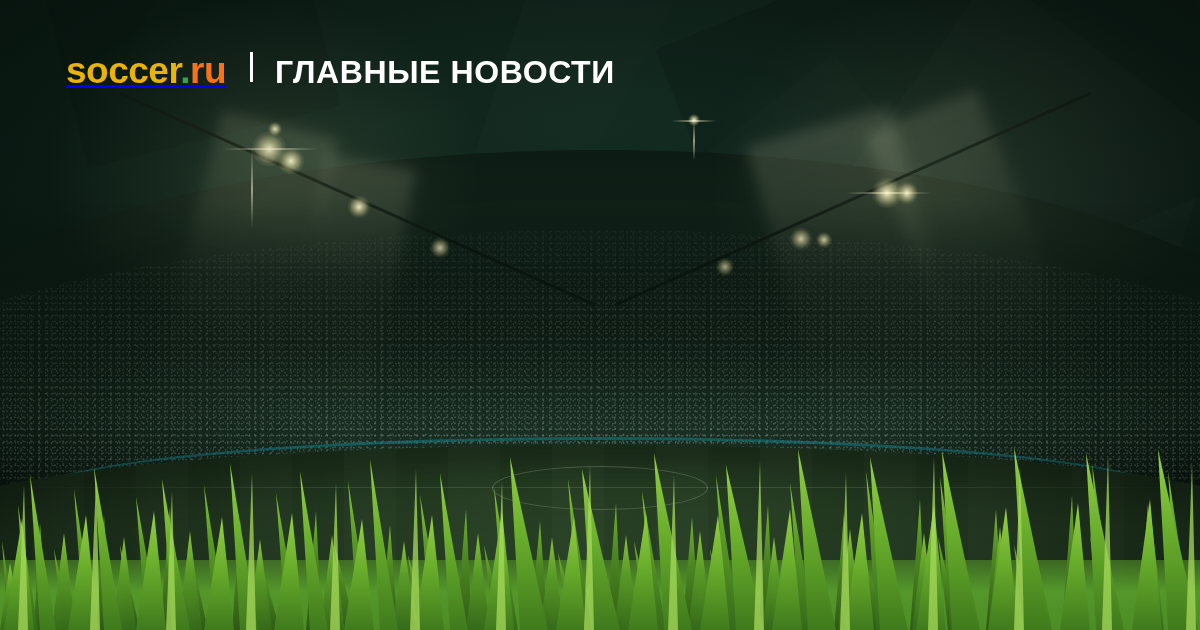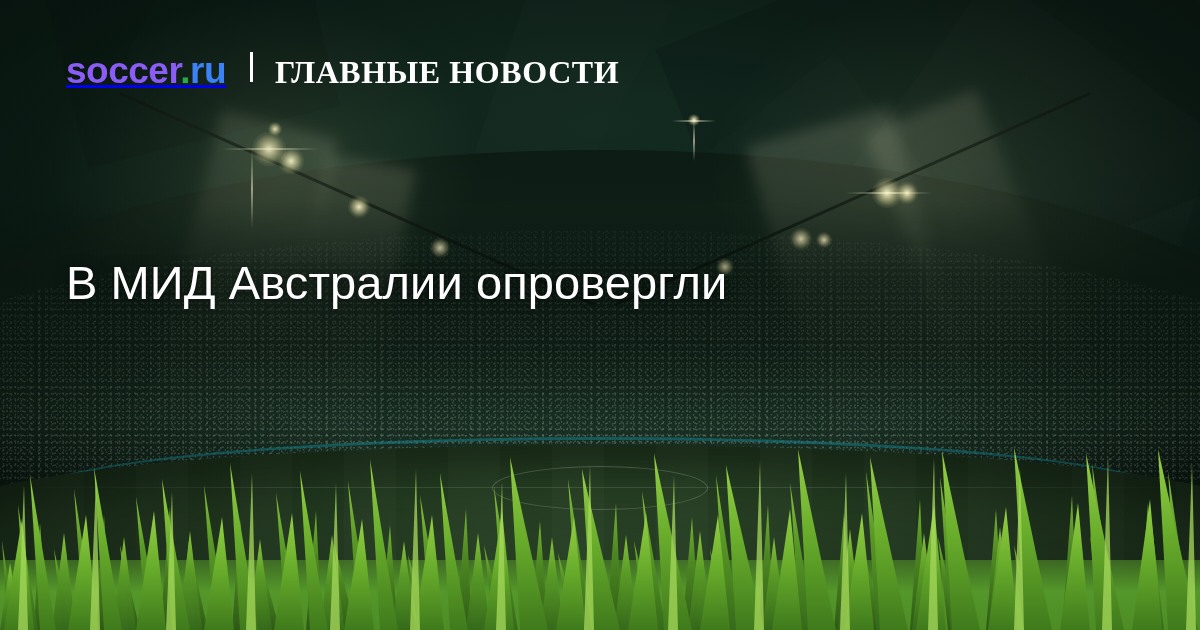--- a/index.html
+++ b/index.html
@@ -142,31 +142,31 @@
   
   .header {
     position:absolute; left:66px; top:52px;
     display:flex; align-items:baseline; gap:0;
     z-index:6;
   }
   .logo {
     font-size:37px; font-weight:bold; letter-spacing:-0.5px; line-height:1;
     white-space:nowrap;
   }
-  .logo .soccer { color:#8b5cf6; }
+  .logo .soccer { color:#eab308; }
   .logo .dot    { color:#2aa84c; }
-  .logo .ru     { color:#3b82f6; }
+  .logo .ru     { color:#f97316; }
 
   .divider {
     display:inline-block; width:3px; height:30px; background:#ffffff;
     margin:0 22px 0 24px; position:relative; top:-1px;
   }
   .kicker {
     font-size:32px; font-weight:bold; color:#ffffff;
-    letter-spacing:0.6px; white-space:nowrap; line-height:1;font-family:Liberation Serif, serif;
+    letter-spacing:0.6px; white-space:nowrap; line-height:1;
   }
 
   
   .headline {
     position:absolute; left:66px; top:252px; width:1010px;
     z-index:6;
     font-size:47px; line-height:62px; font-weight:400; color:#ffffff;
     letter-spacing:0.1px;
     text-shadow:0 2px 14px rgba(0,0,0,.55), 0 0 2px rgba(0,0,0,.35);
   }
@@ -383,16 +383,15 @@
     </svg>
   </div>
 
   <div class="header">
     <a class="logo" href="#"><span class="soccer">soccer</span><span class="dot">.</span><span class="ru">ru</span></a>
     <span class="divider"></span>
     <span class="kicker">ГЛАВНЫЕ НОВОСТИ</span>
   </div>
 
   <h1 class="headline">
-    <span class="headline-line">В МИД Австралии опровергли</span>
   </h1>
 
 </div>
 
 </body></html>

